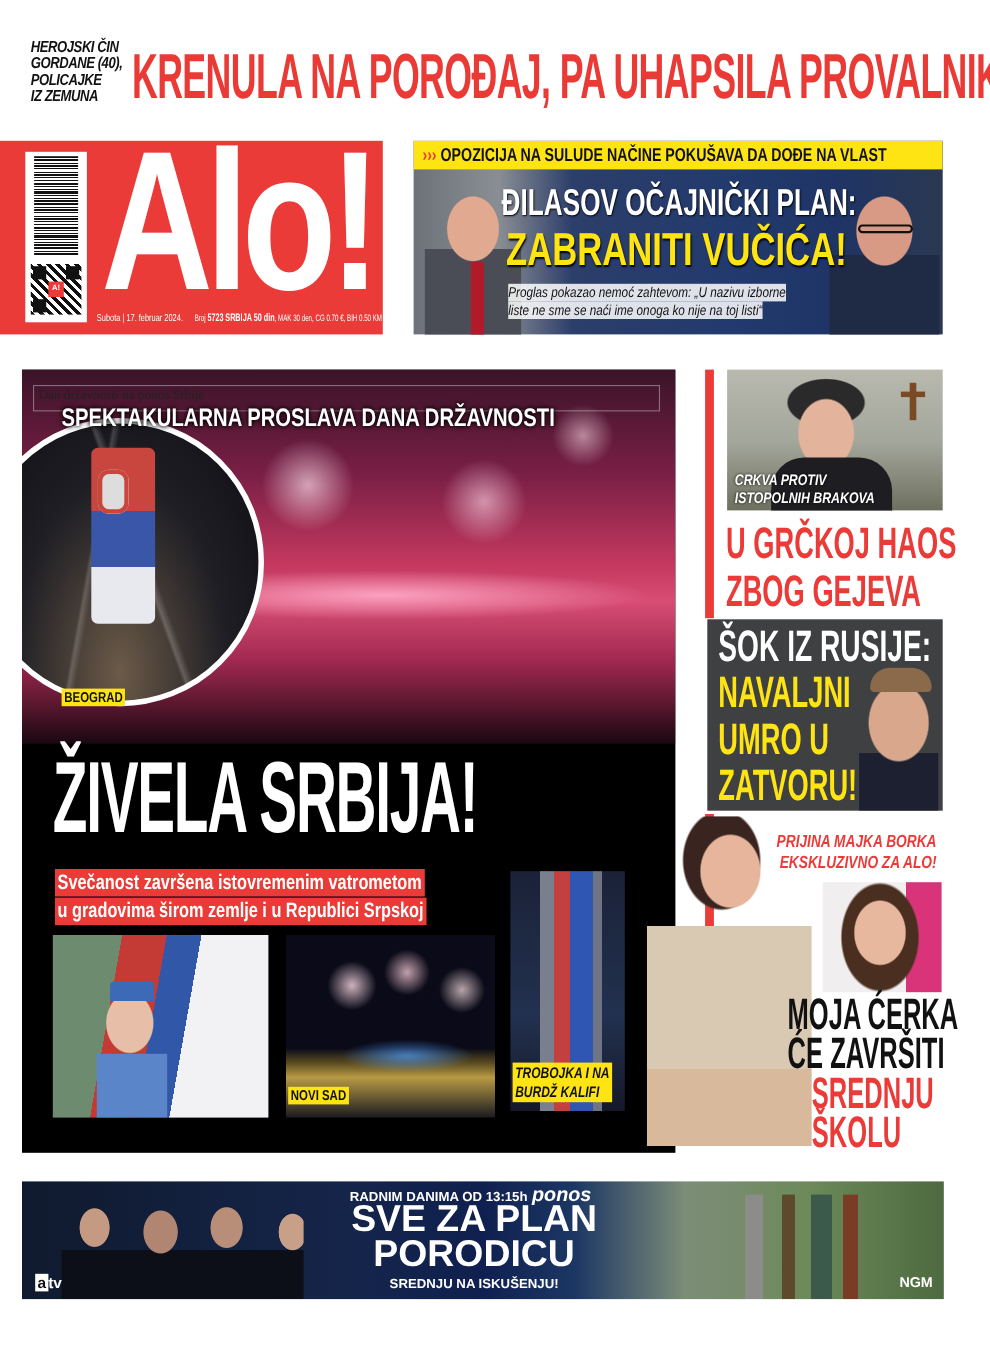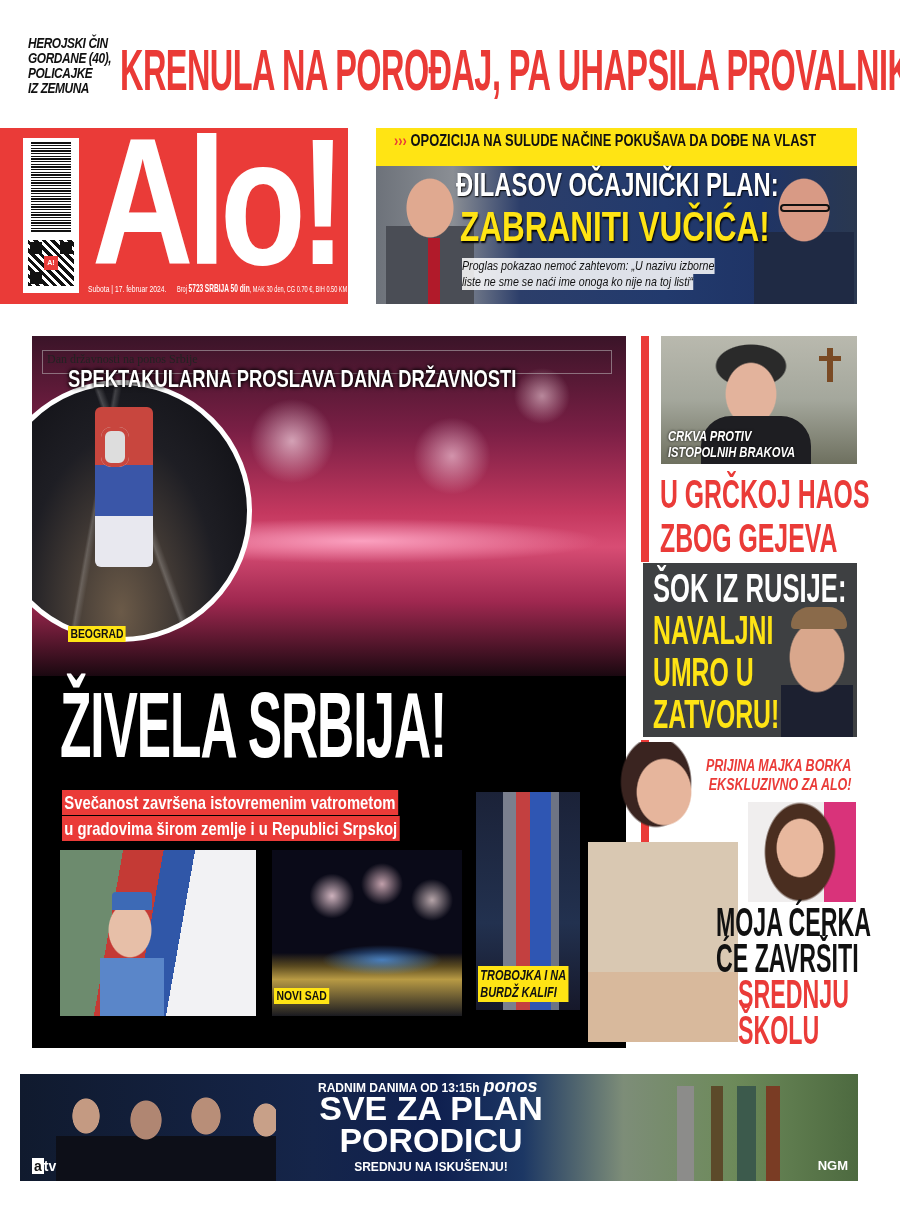--- a/index.html
+++ b/index.html
@@ -60,22 +60,22 @@
   }
   .mast-price b { font-size: 10px; }
 
   
   .tr-story {
     position: absolute; left: 376px; top: 128px; width: 481px; height: 176px;
     background: linear-gradient(90deg, #6d727a 0%, #8a8e94 16%, #2c3e6a 30%, #223a6d 60%, #1f3466 80%, #2a3850 100%);
     overflow: hidden;
   }
   .tr-kicker {
-    position: absolute; left: 0; top: 0; width: 481px; height: 38px; background: #ffe414;
-    font: bold 17px/26px "Liberation Sans", sans-serif; color: #111; white-space: nowrap; padding-left: 18px; text-decoration: underline;
+    position: absolute; left: 0; top: 0; width: 481px; height: 26px; background: #ffe414;
+    font: bold 17px/26px "Liberation Sans", sans-serif; color: #111; white-space: nowrap; padding-left: 8px; text-decoration: underline;
   }
   .tr-kicker .kt { display:inline-block; transform: scaleX(0.76); transform-origin: left center; }
   .tr-kicker .arr { color: #ea3b38; }
   .person-left {
     position: absolute; left: 10px; top: 40px; width: 88px; height: 140px;
     background: radial-gradient(ellipse 24px 30px at 44px 40px, #e0a990 0 96%, transparent 100%),
                 linear-gradient(180deg, transparent 0 58px, #4a4d55 58px);
     border-radius: 40px 40px 0 0;
   }
   .person-left .tie { position:absolute; left: 42px; top: 70px; width: 12px; height: 70px; background:#b11a2a; }
@@ -93,21 +93,21 @@
     position: absolute; left: 84px; top: 74px; font: bold 42px/50px "Liberation Sans", sans-serif; color: #ffe414;
     white-space: nowrap; transform: scaleX(0.75); transform-origin: left top; text-shadow: 1px 2px 2px #000;
   }
   .tr-deck {
     position: absolute; left: 86px; top: 130px; width: 330px; font: italic 13px/16px "Liberation Sans", sans-serif; color: #111;
   }
   .tr-deck span { background: rgba(255,255,255,0.85); white-space: nowrap; display: inline-block; transform: scaleX(0.82); transform-origin: left top; }
 
   
   .main-story {
-    position: absolute; left: 32px; top: 336px; width: 594px; height: 712px; background: #000;
+    position: absolute; left: 20px; top: 336px; width: 594px; height: 712px; background: #000;
     overflow: hidden;
   }
   .fireworks {
     position: absolute; left: 0; top: 0; width: 594px; height: 340px;
     background:
       radial-gradient(circle 60px at 260px 105px, rgba(255,230,240,0.65), transparent 70%),
       radial-gradient(circle 55px at 420px 120px, rgba(255,220,235,0.6), transparent 70%),
       radial-gradient(circle 45px at 130px 135px, rgba(255,220,235,0.55), transparent 70%),
       radial-gradient(circle 40px at 510px 60px, rgba(255,225,235,0.55), transparent 70%),
       radial-gradient(ellipse 320px 30px at 330px 205px, rgba(255,170,200,0.9), transparent 75%),

